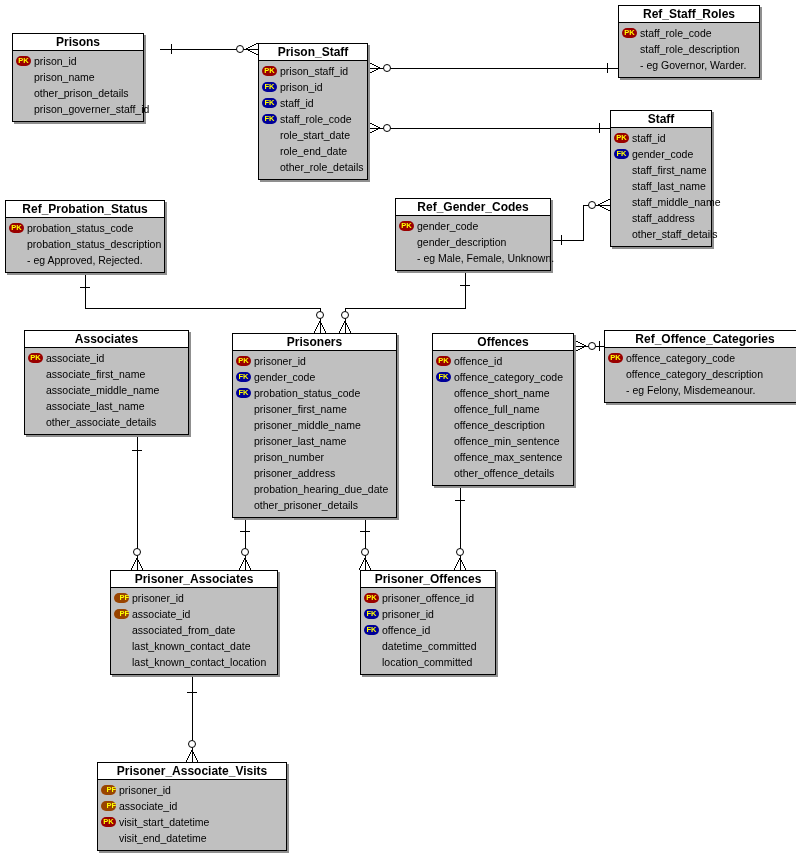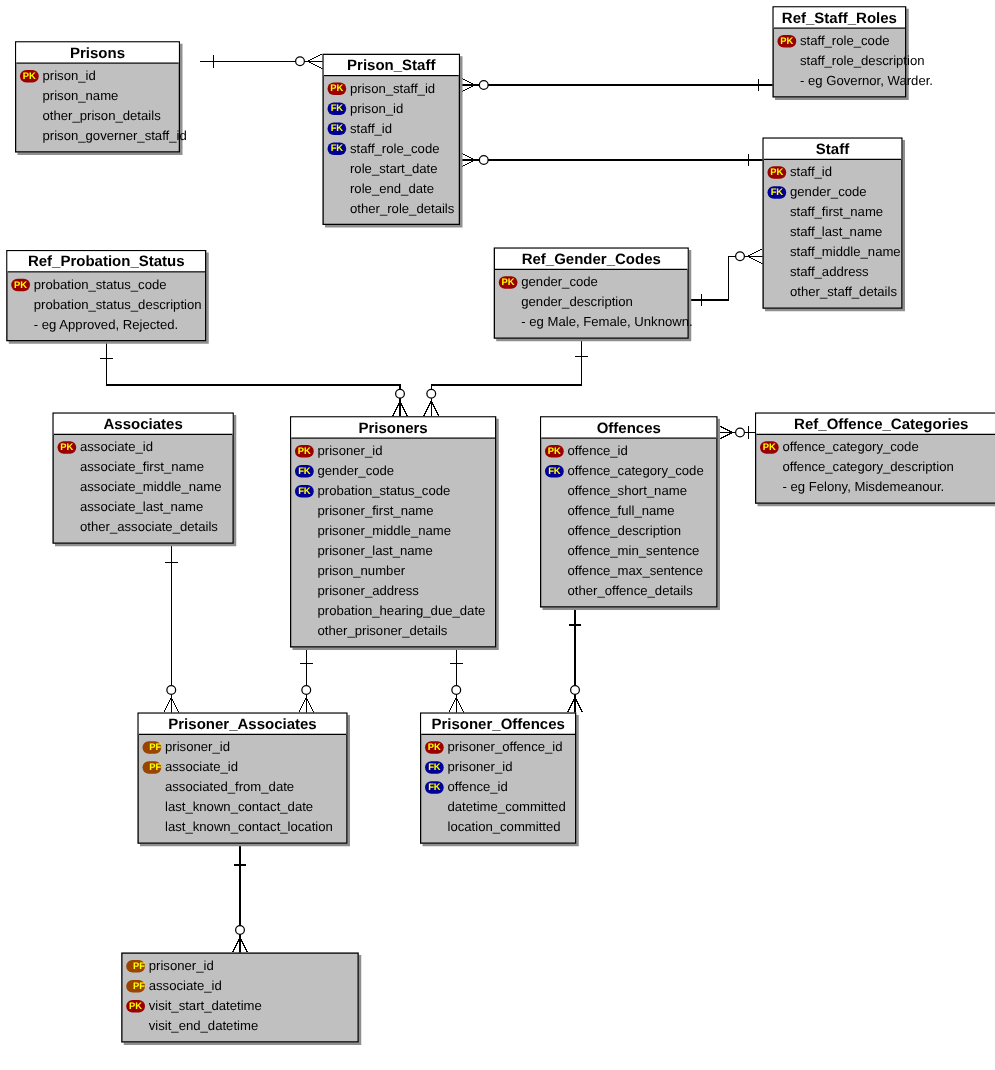--- a/index.html
+++ b/index.html
@@ -161,39 +161,39 @@
           <span class="badge empty"></span>
           <span class="attr-name">role_end_date</span>
         </div>
         <div class="attr-row">
           <span class="badge empty"></span>
           <span class="attr-name">other_role_details</span>
         </div>
       </div>
   </div>
 
-  <div class="entity" style="left:618px;top:5px;width:107px">
+  <div class="entity" style="left:618px;top:5px;width:142px">
     <div class="entity-title">Ref_Staff_Roles</div>
     <div class="entity-body">
         <div class="attr-row">
           <span class="badge pk">PK</span>
           <span class="attr-name">staff_role_code</span>
         </div>
         <div class="attr-row">
           <span class="badge empty"></span>
           <span class="attr-name">staff_role_description</span>
         </div>
         <div class="attr-row">
           <span class="badge empty"></span>
           <span class="attr-name">- eg Governor, Warder.</span>
         </div>
       </div>
   </div>
 
-  <div class="entity" style="left:610px;top:110px;width:112px">
+  <div class="entity" style="left:610px;top:110px;width:102px">
     <div class="entity-title">Staff</div>
     <div class="entity-body">
         <div class="attr-row">
           <span class="badge pk">PK</span>
           <span class="attr-name">staff_id</span>
         </div>
         <div class="attr-row">
           <span class="badge fk">FK</span>
           <span class="attr-name">gender_code</span>
         </div>
@@ -249,21 +249,21 @@
           <span class="badge empty"></span>
           <span class="attr-name">gender_description</span>
         </div>
         <div class="attr-row">
           <span class="badge empty"></span>
           <span class="attr-name">- eg Male, Female, Unknown.</span>
         </div>
       </div>
   </div>
 
-  <div class="entity" style="left:42px;top:330px;width:145px">
+  <div class="entity" style="left:24px;top:330px;width:165px">
     <div class="entity-title">Associates</div>
     <div class="entity-body">
         <div class="attr-row">
           <span class="badge pk">PK</span>
           <span class="attr-name">associate_id</span>
         </div>
         <div class="attr-row">
           <span class="badge empty"></span>
           <span class="attr-name">associate_first_name</span>
         </div>
@@ -403,21 +403,21 @@
           <span class="badge empty"></span>
           <span class="attr-name">last_known_contact_date</span>
         </div>
         <div class="attr-row">
           <span class="badge empty"></span>
           <span class="attr-name">last_known_contact_location</span>
         </div>
       </div>
   </div>
 
-  <div class="entity" style="left:336px;top:570px;width:125px">
+  <div class="entity" style="left:360px;top:570px;width:136px">
     <div class="entity-title">Prisoner_Offences</div>
     <div class="entity-body">
         <div class="attr-row">
           <span class="badge pk">PK</span>
           <span class="attr-name">prisoner_offence_id</span>
         </div>
         <div class="attr-row">
           <span class="badge fk">FK</span>
           <span class="attr-name">prisoner_id</span>
         </div>
@@ -430,20 +430,21 @@
           <span class="attr-name">datetime_committed</span>
         </div>
         <div class="attr-row">
           <span class="badge empty"></span>
           <span class="attr-name">location_committed</span>
         </div>
       </div>
   </div>
 
   <div class="entity" style="left:97px;top:762px;width:190px">
+    <div class="entity-title">Prisoner_Associate_Visits</div>
     <div class="entity-body">
         <div class="attr-row">
           <span class="badge pf">PF</span>
           <span class="attr-name">prisoner_id</span>
         </div>
         <div class="attr-row">
           <span class="badge pf">PF</span>
           <span class="attr-name">associate_id</span>
         </div>
         <div class="attr-row">

